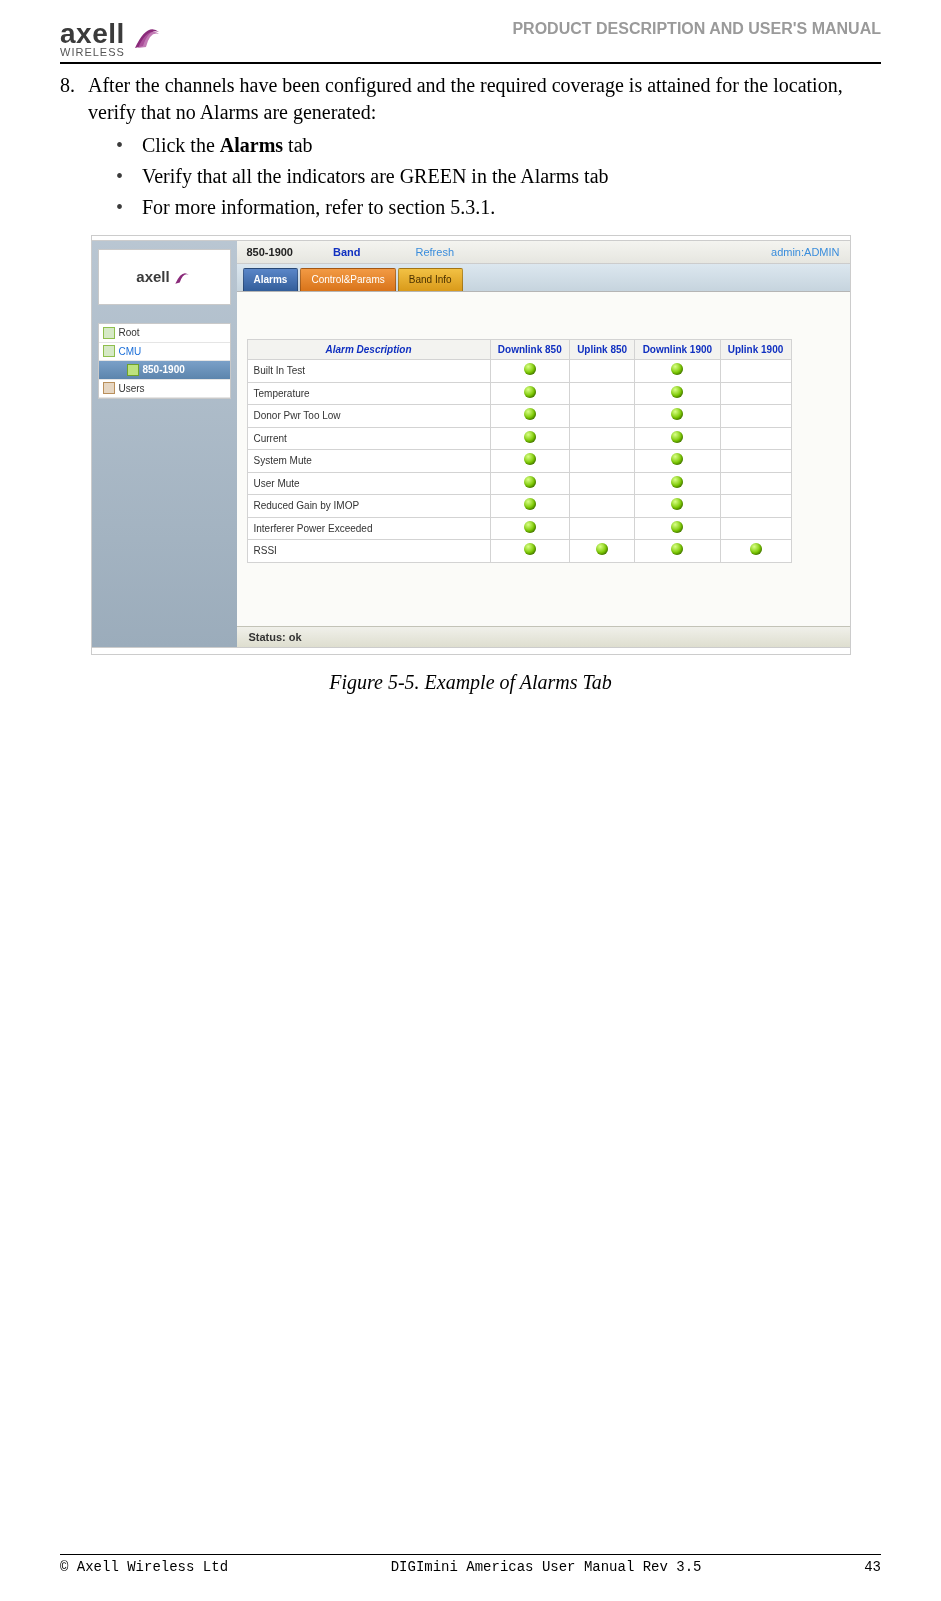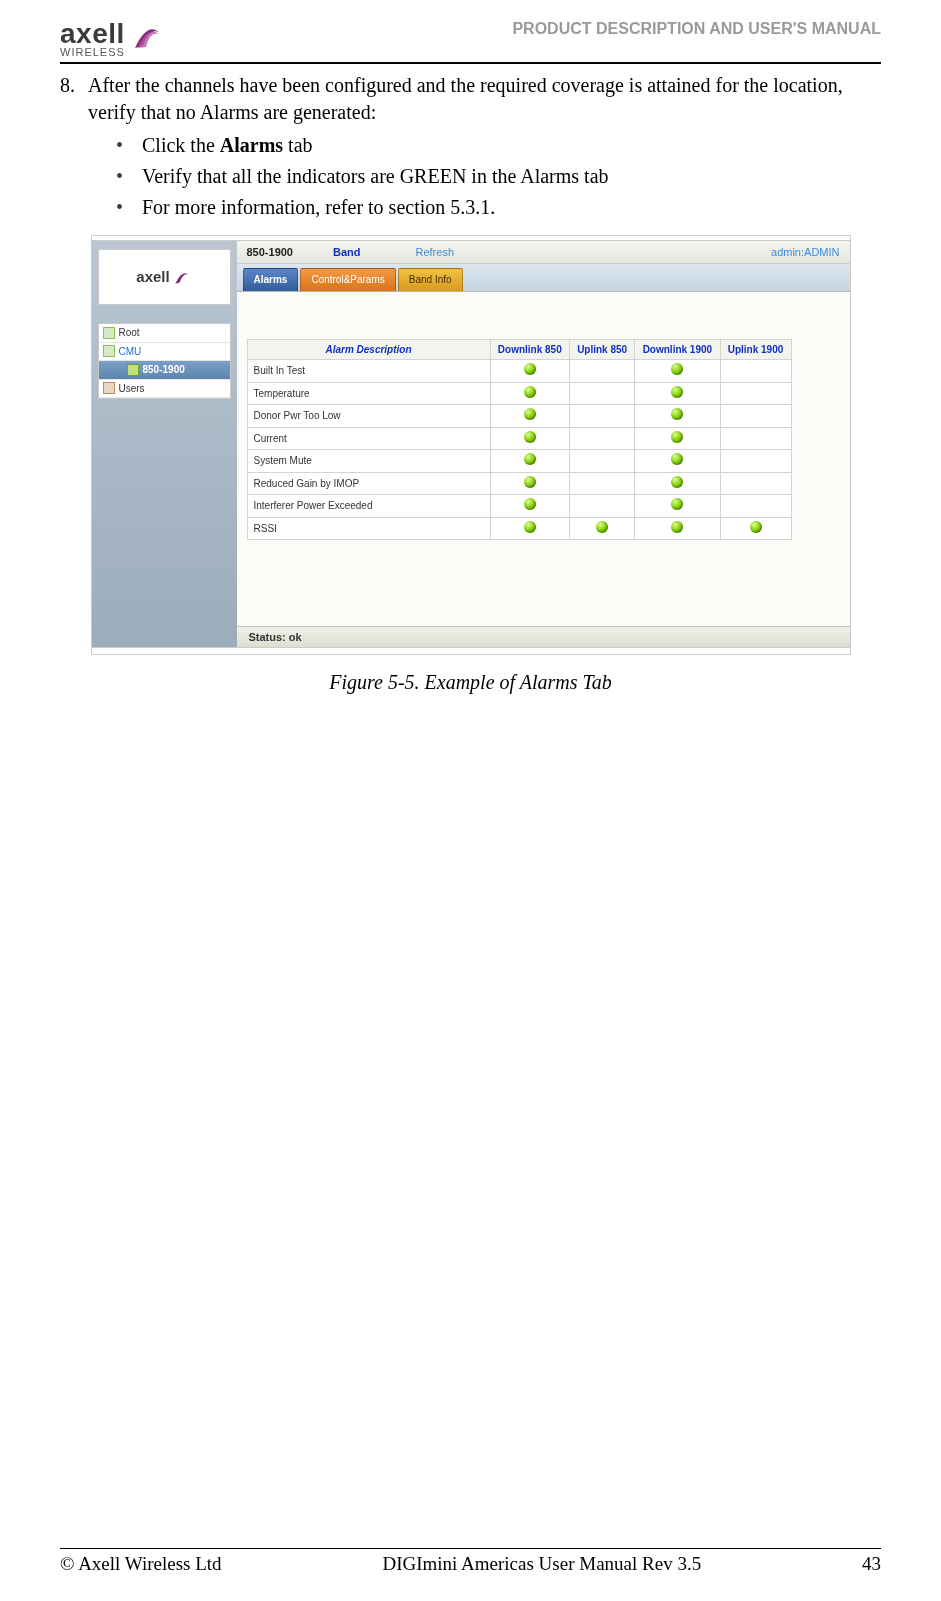--- a/index.html
+++ b/index.html
@@ -265,21 +265,22 @@
     bottom: 26px;
   }
   .ftr-rule {
     height: 1px;
     background: #000;
     margin-bottom: 4px;
   }
   .ftr-row {
     display: flex;
     justify-content: space-between;
-    font-size: 19px;
+    font-size: 14px;
+    font-family: Liberation Mono, monospace;
   }
 </style>
 </head>
 <body>
 
 <div class="page">
 
   <div class="hdr">
     <div class="axell-logo">
       <div>
@@ -393,20 +394,27 @@
                       <td class="c"></td>
                     </tr>
                     <tr>
                       <td>System Mute</td>
                       <td class="c"><span class="led"></span></td>
                       <td class="c"></td>
                       <td class="c"><span class="led"></span></td>
                       <td class="c"></td>
                     </tr>
                     <tr>
+                      <td>User Mute</td>
+                      <td class="c"><span class="led"></span></td>
+                      <td class="c"></td>
+                      <td class="c"><span class="led"></span></td>
+                      <td class="c"></td>
+                    </tr>
+                    <tr>
                       <td>Reduced Gain by IMOP</td>
                       <td class="c"><span class="led"></span></td>
                       <td class="c"></td>
                       <td class="c"><span class="led"></span></td>
                       <td class="c"></td>
                     </tr>
                     <tr>
                       <td>Interferer Power Exceeded</td>
                       <td class="c"><span class="led"></span></td>
                       <td class="c"></td>

